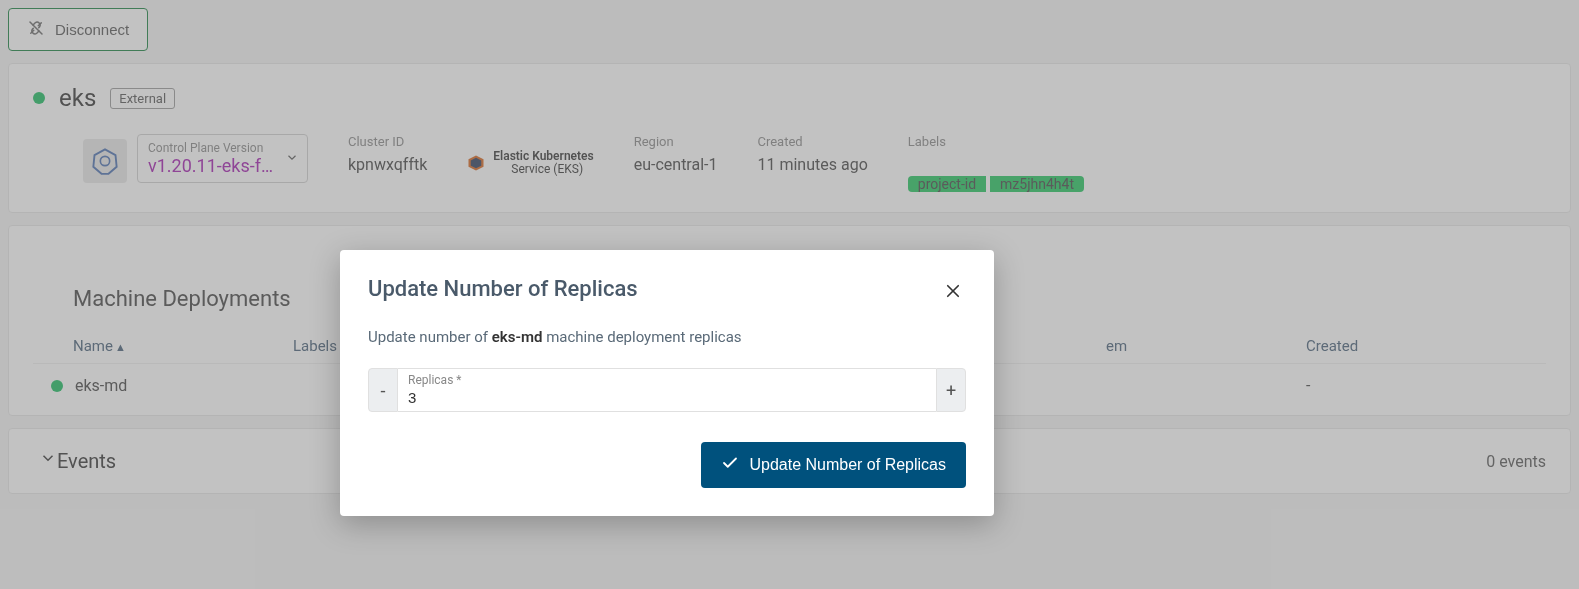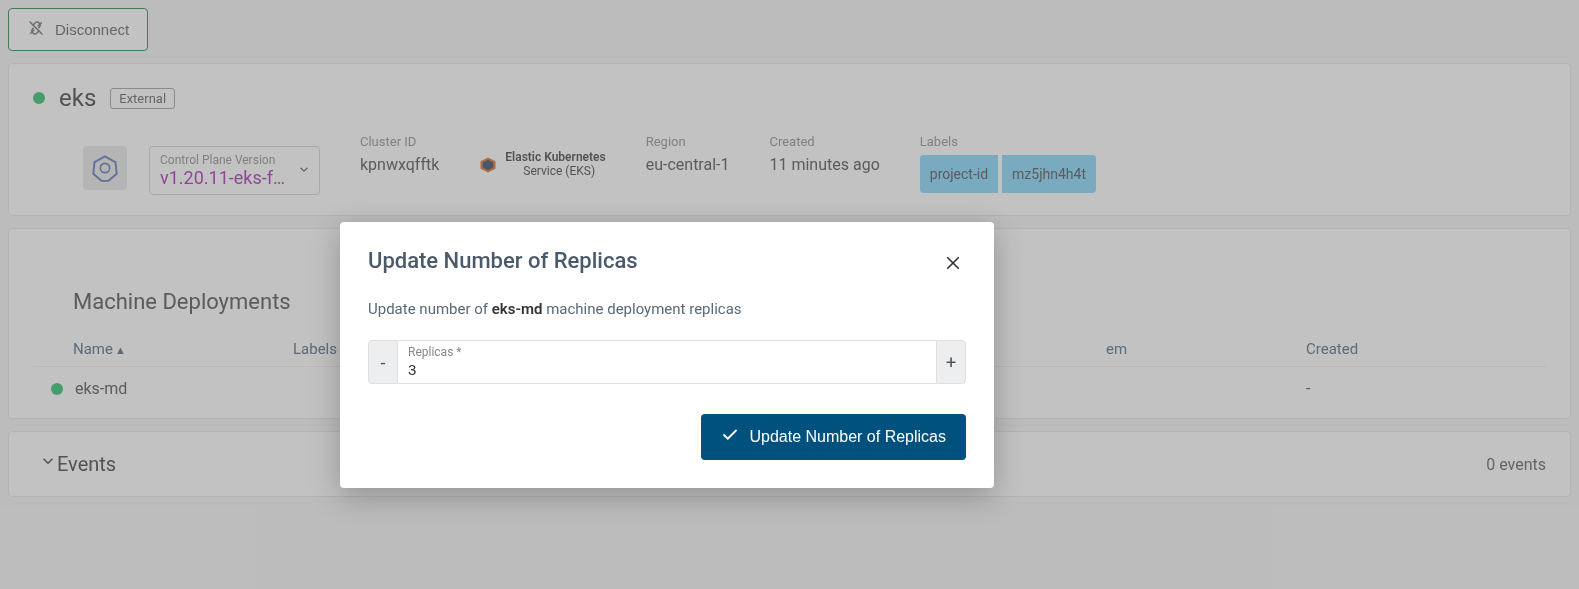--- a/index.html
+++ b/index.html
@@ -57,36 +57,36 @@
 .cluster-meta {
   display: flex;
   align-items: flex-start;
   gap: 40px;
   margin-top: 22px;
   margin-left: 50px;
 }
 .meta-item { display:flex; flex-direction:column; gap:6px; }
 .meta-label { font-size: 13px; color: #888; }
 .meta-value { font-size: 16px; color: #444; }
-.version-block { display:flex; align-items:flex-start; gap:22px;margin-top:12px; }
+.version-block { display:flex; align-items:flex-end; gap:10px; }
 .k8s-icon-wrap {
   width: 44px; height: 44px; background:#e8e8e8; border-radius:4px;
   display:flex;align-items:center;justify-content:center;
 }
 .version-select {
   border:1px solid #d0d0d0; border-radius:4px; padding:6px 34px 6px 10px;
   position:relative; min-width:160px;
 }
 .version-select-label { font-size:12px; color:#888; }
 .version-select-value { font-size:18px; color:#a21caf; white-space:nowrap; overflow:hidden; text-overflow:ellipsis; max-width:130px; }
 .version-chevron { position:absolute; right:8px; top:50%; transform:translateY(-50%); }
 .provider { display:flex; align-items:center; gap:8px; }
 .provider-text { font-size:12px; color:#333; line-height:1.1; }
 .labels-row { display:flex; gap:4px; }
-.label-chip { background:#7dd3fc; padding:11px 10px; font-size:14px; color:#444; }
+.label-chip { background:#22c55e; padding:0 10px; font-size:14px; color:#444;margin-top:21px; }
 .label-chip:first-child { border-top-left-radius:4px; border-bottom-left-radius:4px; }
 .label-chip:last-child { border-top-right-radius:4px; border-bottom-right-radius:4px; }
 
 .section-title { font-size:22px; color:#444; margin-bottom:18px; padding-left:40px;margin-top:36px; }
 .table-head { display:grid; grid-template-columns: 220px 200px 1fr 200px 200px; padding:8px 40px; color:#476078; font-size:15px; border-bottom:1px solid #eee;}
 .table-row { display:grid; grid-template-columns: 220px 200px 1fr 200px 200px; padding:12px 40px; align-items:center; font-size:16px; color:#444;}
 .row-name { display:flex; align-items:center; gap:12px; margin-left:-22px;}
 
 .events-head { display:flex; align-items:center; justify-content:space-between; }
 .events-left { display:flex; align-items:flex-start; padding-left:6px; }
@@ -95,21 +95,21 @@
 
 
 .overlay {
   position:absolute; inset:0; background:rgba(120,120,120,0.45);
   display:flex; align-items:center; justify-content:center;
 }
 .modal {
   background:#fff; border-radius:4px; width:654px;
   box-shadow:0 8px 30px rgba(0,0,0,0.25);
   padding:26px 28px 28px 28px;
-  position:absolute; left:340px; top:222px;
+  position:absolute; left:340px; top:250px;
 }
 .modal-head { display:flex; justify-content:space-between; align-items:flex-start; }
 .modal-title { font-size:22px; color:#4a5a6a; font-weight:500; }
 .close-btn { background:none; border:none; font-size:22px; color:#333; cursor:pointer; padding:4px; }
 .modal-body { margin-top:18px; color:#5a6a78; font-size:15px; }
 .modal-body b { color:#333; font-weight:600; }
 .stepper { display:flex; margin-top:22px; }
 .step-btn {
   width:30px; height:44px; background:#eceef0; border:1px solid #e0e0e0;
   display:flex;align-items:center;justify-content:center; font-size:18px; color:#555; cursor:pointer;

